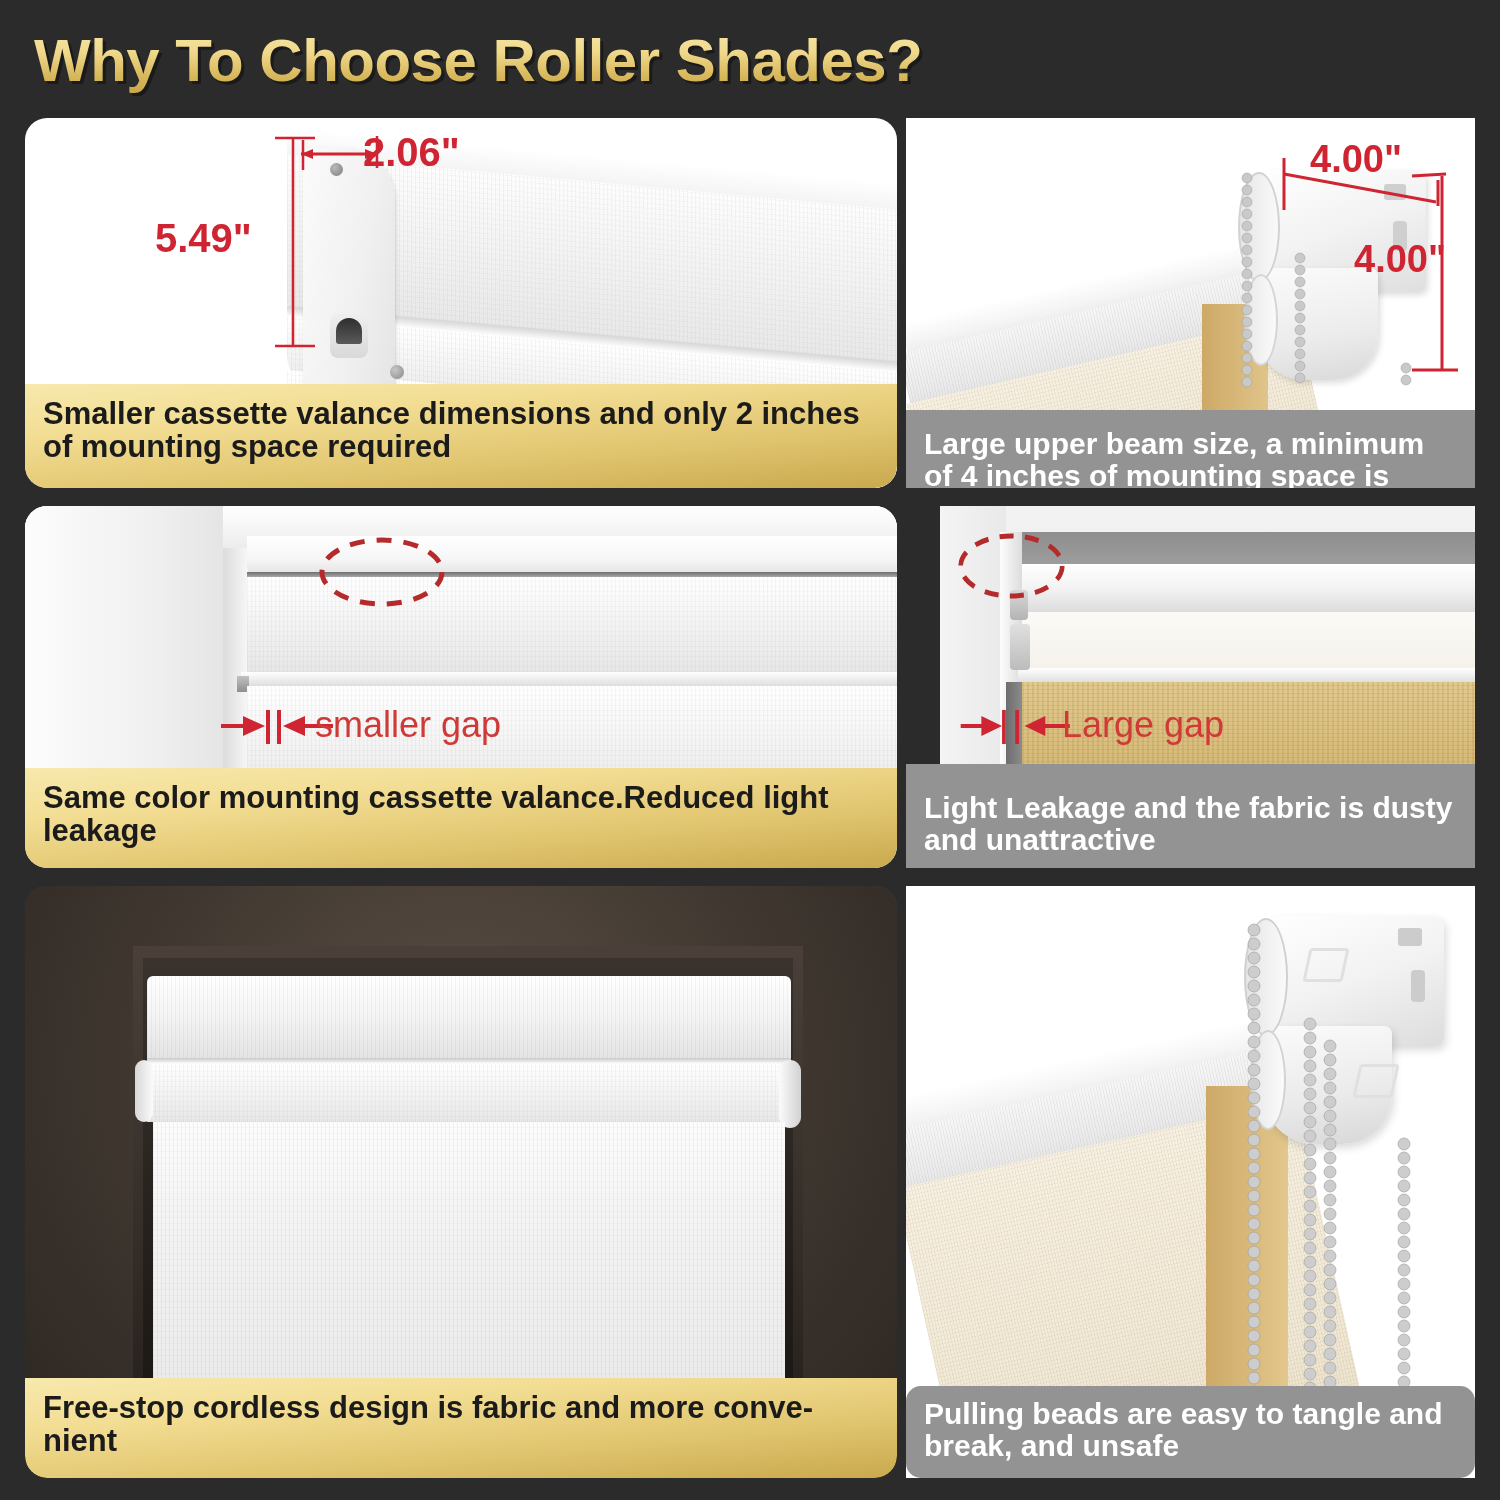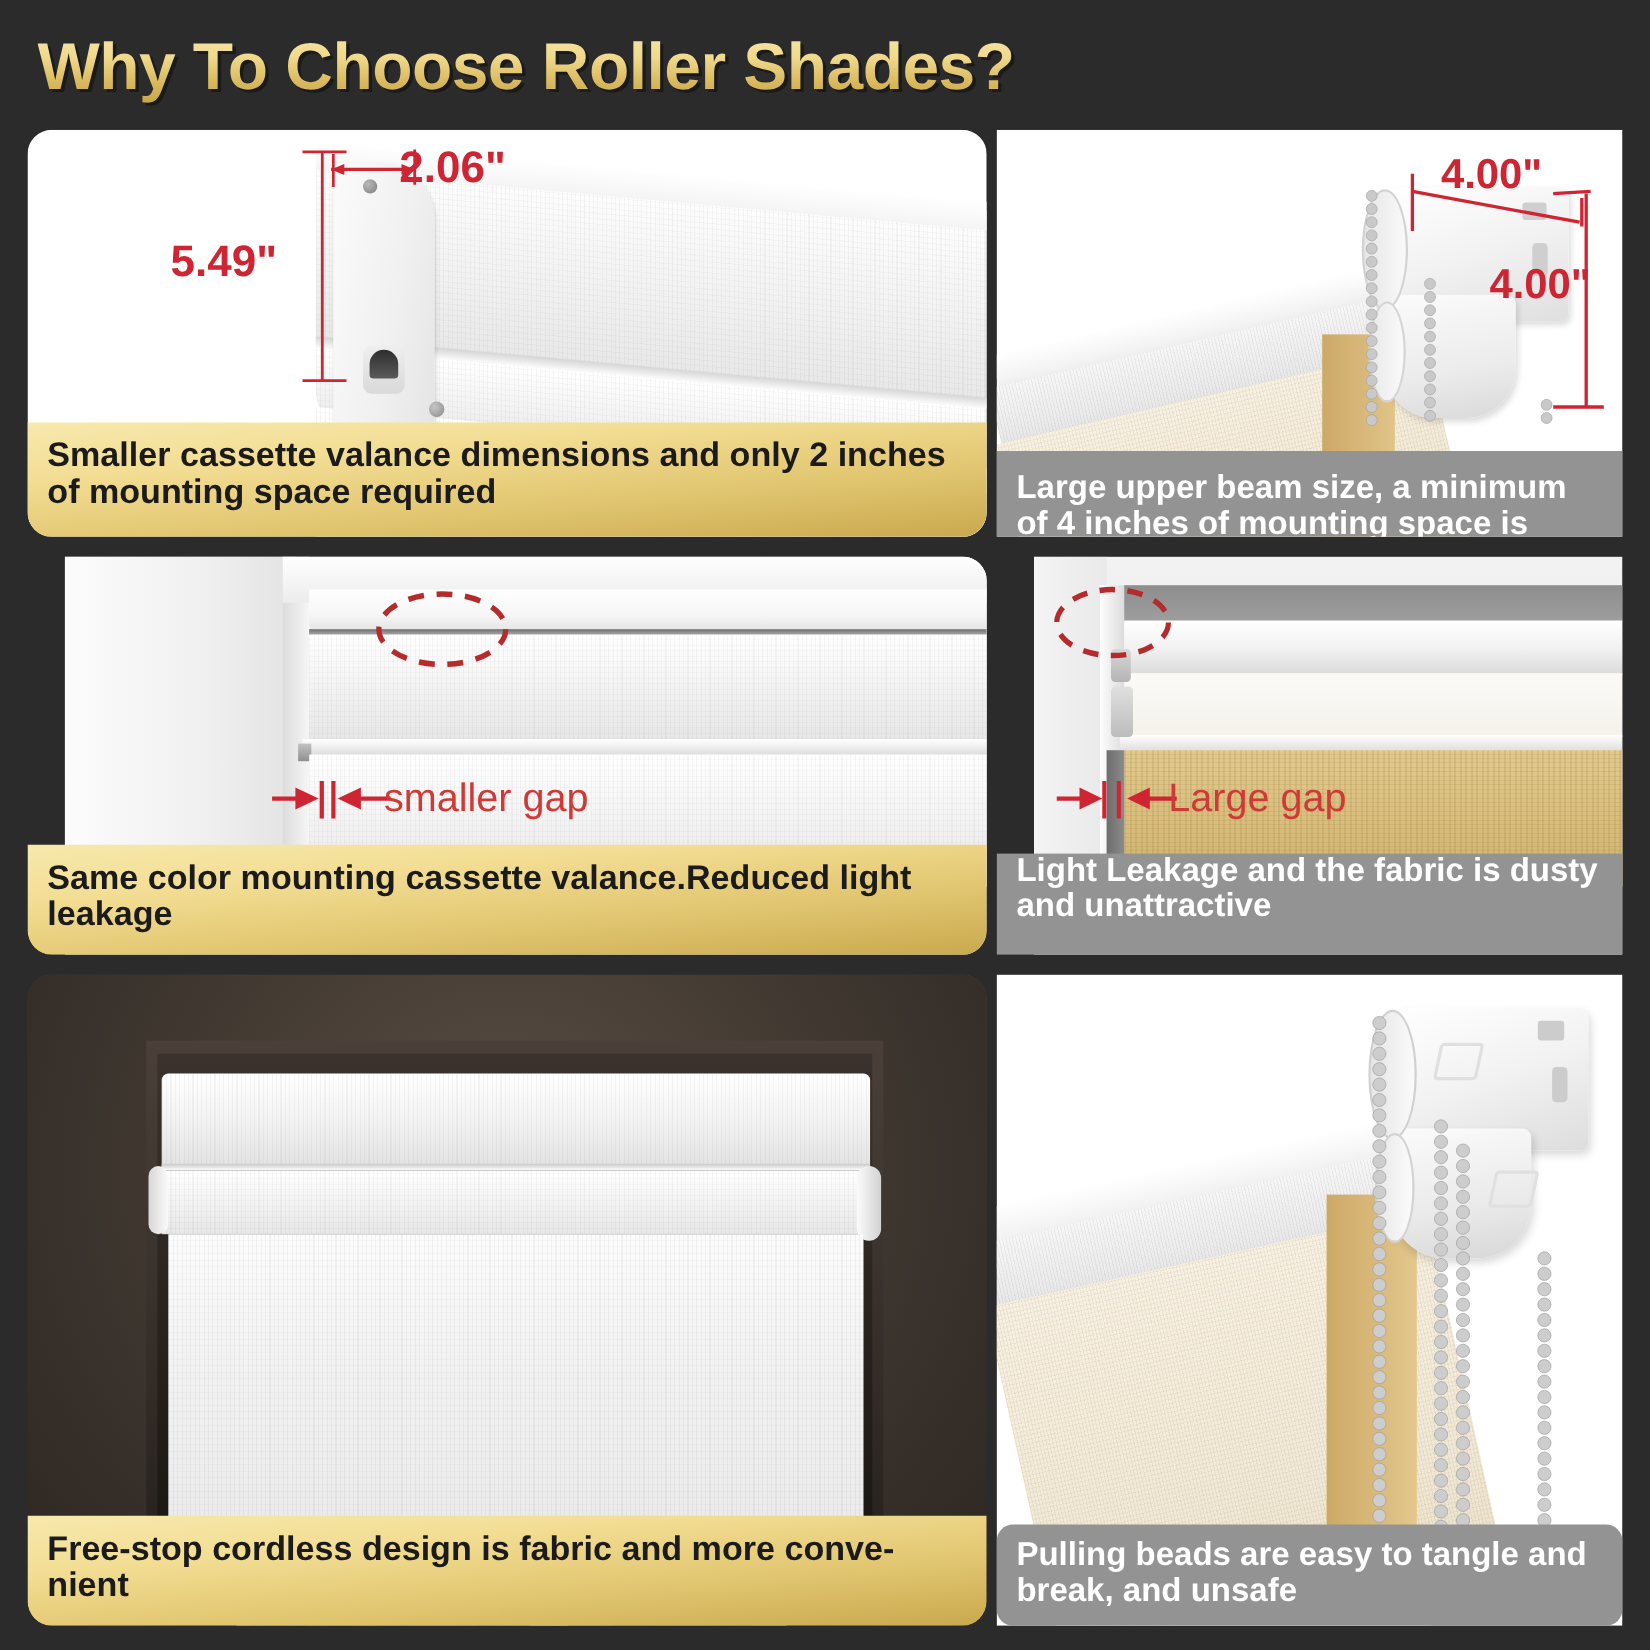--- a/index.html
+++ b/index.html
@@ -259,21 +259,21 @@
     </svg>
 
     <div class="dim" style="left:404px; top:20px; font-size:38px;">4.00"</div>
     <div class="dim" style="left:448px; top:120px; font-size:38px;">4.00"</div>
   </div>
 
   <div class="caption gray" style="height:78px; padding-top:18px;">Large upper beam size, a minimum of 4 inches of mounting space is required, unsightly</div>
 </div>
 
 <div class="panel left" style="left:25px; top:506px; width:872px; height:362px;">
-  <div class="pic" style="background:linear-gradient(180deg,#fafafa,#f0f0f0);margin-left:34px;">
+  <div class="pic" style="background:linear-gradient(180deg,#fafafa,#f0f0f0);">
 
     <div style="position:absolute; left:0; top:0; width:872px; height:300px;
                 background:linear-gradient(180deg,#ffffff,#f7f7f7);"></div>
 
     <div style="position:absolute; left:0; top:0; width:210px; height:300px;
                 background:linear-gradient(90deg,#fcfcfc 0%,#f0f0f0 60%,#e3e3e3 100%);"></div>
     <div style="position:absolute; left:198px; top:0; width:24px; height:300px;
                 background:linear-gradient(90deg,#dcdcdc,#f6f6f6);"></div>
 
     <div style="position:absolute; left:198px; top:0; width:674px; height:42px;
@@ -359,21 +359,21 @@
         <line x1="68" y1="204" x2="68" y2="238"></line>
         <line x1="82" y1="204" x2="82" y2="238"></line>
       </g>
       <polygon points="66,220 44,210 44,230" fill="#cf2431"></polygon>
       <polygon points="90,220 112,210 112,230" fill="#cf2431"></polygon>
     </svg>
 
     <div class="annot" style="left:122px; top:198px; font-size:36px;">Large gap</div>
   </div>
 
-  <div class="caption gray" style="height:92px; padding-top:0;">Light Leakage and the fabric is dusty and unattractive</div>
+  <div class="caption gray" style="height:104px; padding-top:28px;">Light Leakage and the fabric is dusty and unattractive</div>
 </div>
 
 <div class="panel left" style="left:25px; top:886px; width:872px; height:592px;">
   <div class="pic" style="background:linear-gradient(180deg,#4b4038 0%,#3a322c 40%,#2e2723 100%);">
 
     <div style="position:absolute; inset:0;
                 background:radial-gradient(ellipse at 50% 30%, #5b4f44 0%, #3e362f 55%, #2b2521 100%);"></div>
 
     <div style="position:absolute; left:108px; top:60px; width:670px; height:532px;
                 background:linear-gradient(180deg,#4a4039,#221d1a);"></div>

